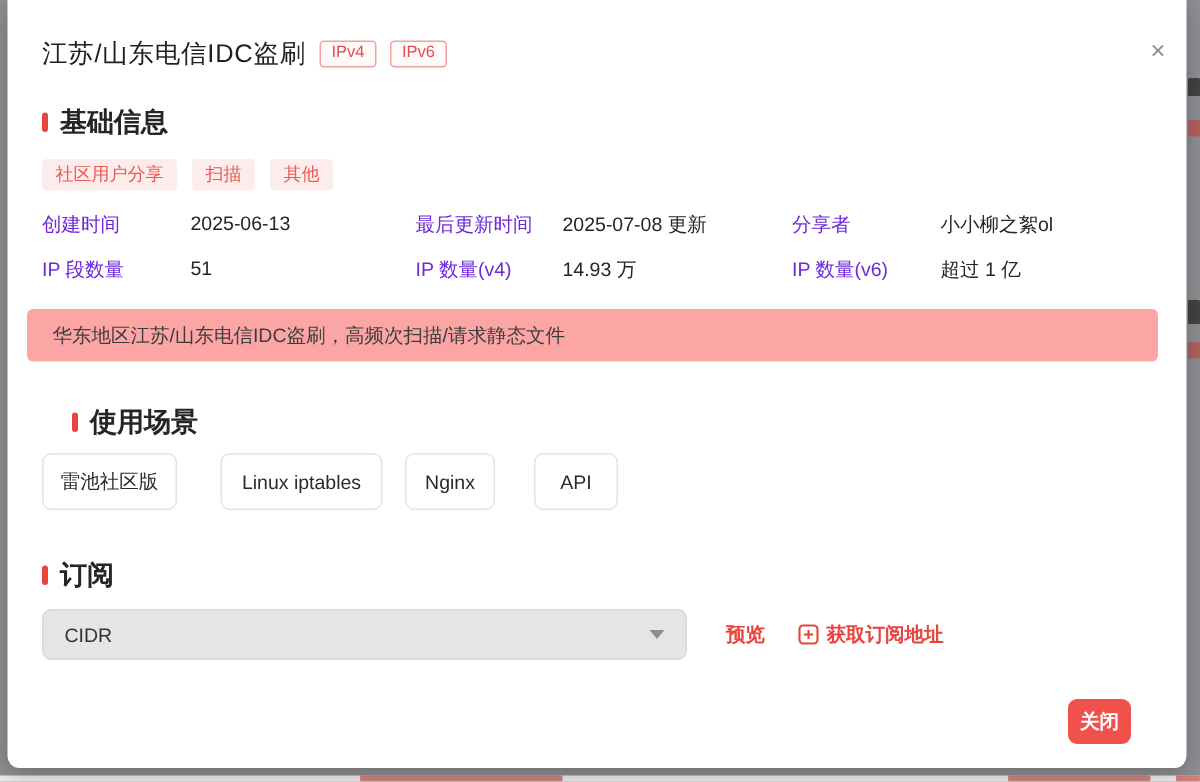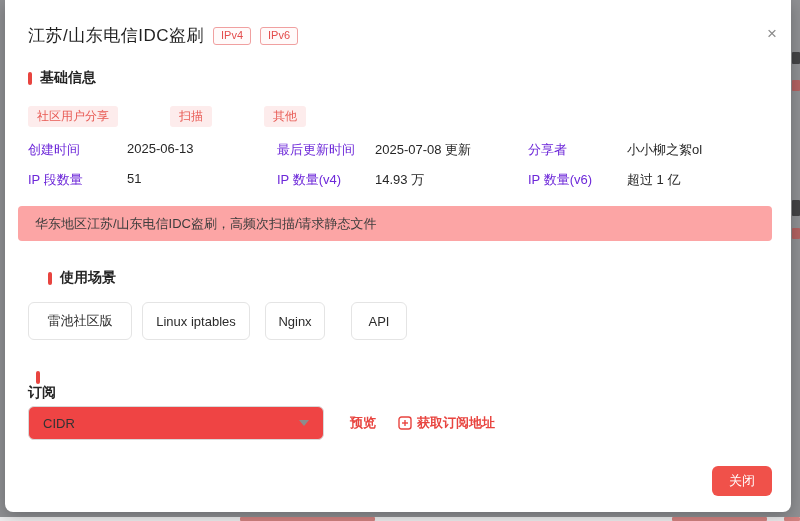--- a/index.html
+++ b/index.html
@@ -43,23 +43,23 @@
     margin-left: 9px;
     font-size: 11px; color: #e34d4d;
     border: 1px solid #f0a0a0; background: #fffafa;
     border-radius: 3px; padding: 1px 7px 2px 7px;
     line-height: 13px;
   }
   .badge:first-of-type { margin-left: 22px; }
 
   .section-head { position: absolute; left: 23px; display: flex; align-items: center; }
   .section-bar { width: 4px; height: 13px; background: #e8443f; border-radius: 2px; margin-right: 8px; }
-  .section-title { font-size: 14px; font-weight: bold; color: #252525; }
-
-  .tags-row { position: absolute; left: 23px; top: 106px; display: flex; gap: 42px; }
+  .section-title { font-size: 18px; font-weight: bold; color: #252525; }
+
+  .tags-row { position: absolute; left: 23px; top: 106px; display: flex; }
   .tag {
     background: #fdecec; color: #e85a54;
     font-size: 12px; line-height: 21px;
     padding: 0 9px; border-radius: 3px; margin-right: 10px;
   }
 
   .fields { position: absolute; left: 23px; top: 141px; width: 740px;
     display: grid;
     grid-template-columns: 99px 150px 98px 153px 99px auto;
     grid-auto-rows: 30px;
@@ -76,53 +76,53 @@
   }
 
   .scenario-row { position: absolute; left: 23px; top: 302px; display: flex; }
   .scenario-btn {
     height: 38px; border: 1px solid #e4e4e4; border-radius: 6px;
     background: #ffffff; font-size: 13px; color: #2b2b2b;
     display: flex; align-items: center; justify-content: center;
     cursor: pointer;
     font-family: "Liberation Sans", "DejaVu Sans", sans-serif;
   }
-  .scenario-btn:nth-child(1) { width: 104px; margin-right: 10px; }
+  .scenario-btn:nth-child(1) { width: 90px; margin-right: 29px; }
   .scenario-btn:nth-child(2) { width: 108px; margin-right: 15px; }
   .scenario-btn:nth-child(3) { width: 60px;  margin-right: 26px; }
   .scenario-btn:nth-child(4) { width: 56px; }
 
   .subscribe-row { position: absolute; left: 23px; top: 406px; display: flex; align-items: center; }
   .dropdown {
-    width: 296px; height: 34px;
+    width: 430px; height: 34px;
     border: 1px solid #d9d9d9; border-radius: 6px;
     display: flex; align-items: center;
     padding: 0 14px; font-size: 13px; color: #333;
-    cursor: pointer; background: #ef4444;
+    cursor: pointer; background: #e5e5e5;
   }
   .dropdown-value { flex: 1; }
   .caret-down {
     width: 0; height: 0;
     border-left: 5px solid transparent; border-right: 5px solid transparent;
     border-top: 6px solid #8c8c8c;
   }
   .link-red {
     color: #e8443f; font-size: 13px; font-weight: bold;
     cursor: pointer; display: flex; align-items: center;
   }
   .preview-link { margin-left: 26px; }
   .get-url-link { margin-left: 22px; }
   .plus-square { margin-right: 5px; display: inline-flex; }
 
   .close-btn {
     position: absolute; left: 707px; top: 466px;
-    width: 60px; height: 30px;
+    width: 42px; height: 30px;
     background: #f0514a; color: #ffffff;
     border: none; border-radius: 6px;
-    font-size: 13px; font-weight: normal;
+    font-size: 13px; font-weight: bold;
     cursor: pointer;
     font-family: "Liberation Sans", "DejaVu Sans", sans-serif;
   }
 </style>
 </head>
 <body>
 
 <div class="bottom-strip">
   <div class="frag red" style="left:240px; top:0; width:135px; height:4px;"></div>
   <div class="frag red" style="left:672px; top:0; width:95px; height:4px;"></div>
@@ -176,21 +176,21 @@
     <span class="section-title">使用场景</span>
   </div>
 
   <div class="scenario-row">
     <button class="scenario-btn">雷池社区版</button>
     <button class="scenario-btn">Linux iptables</button>
     <button class="scenario-btn">Nginx</button>
     <button class="scenario-btn">API</button>
   </div>
 
-  <div class="section-head" style="top:371px;flex-direction:column;">
+  <div class="section-head" style="top:371px;">
     <span class="section-bar"></span>
     <span class="section-title">订阅</span>
   </div>
 
   <div class="subscribe-row">
     <div class="dropdown">
       <span class="dropdown-value">CIDR</span>
       <span class="caret-down"></span>
     </div>
     <span class="link-red preview-link">预览</span>

